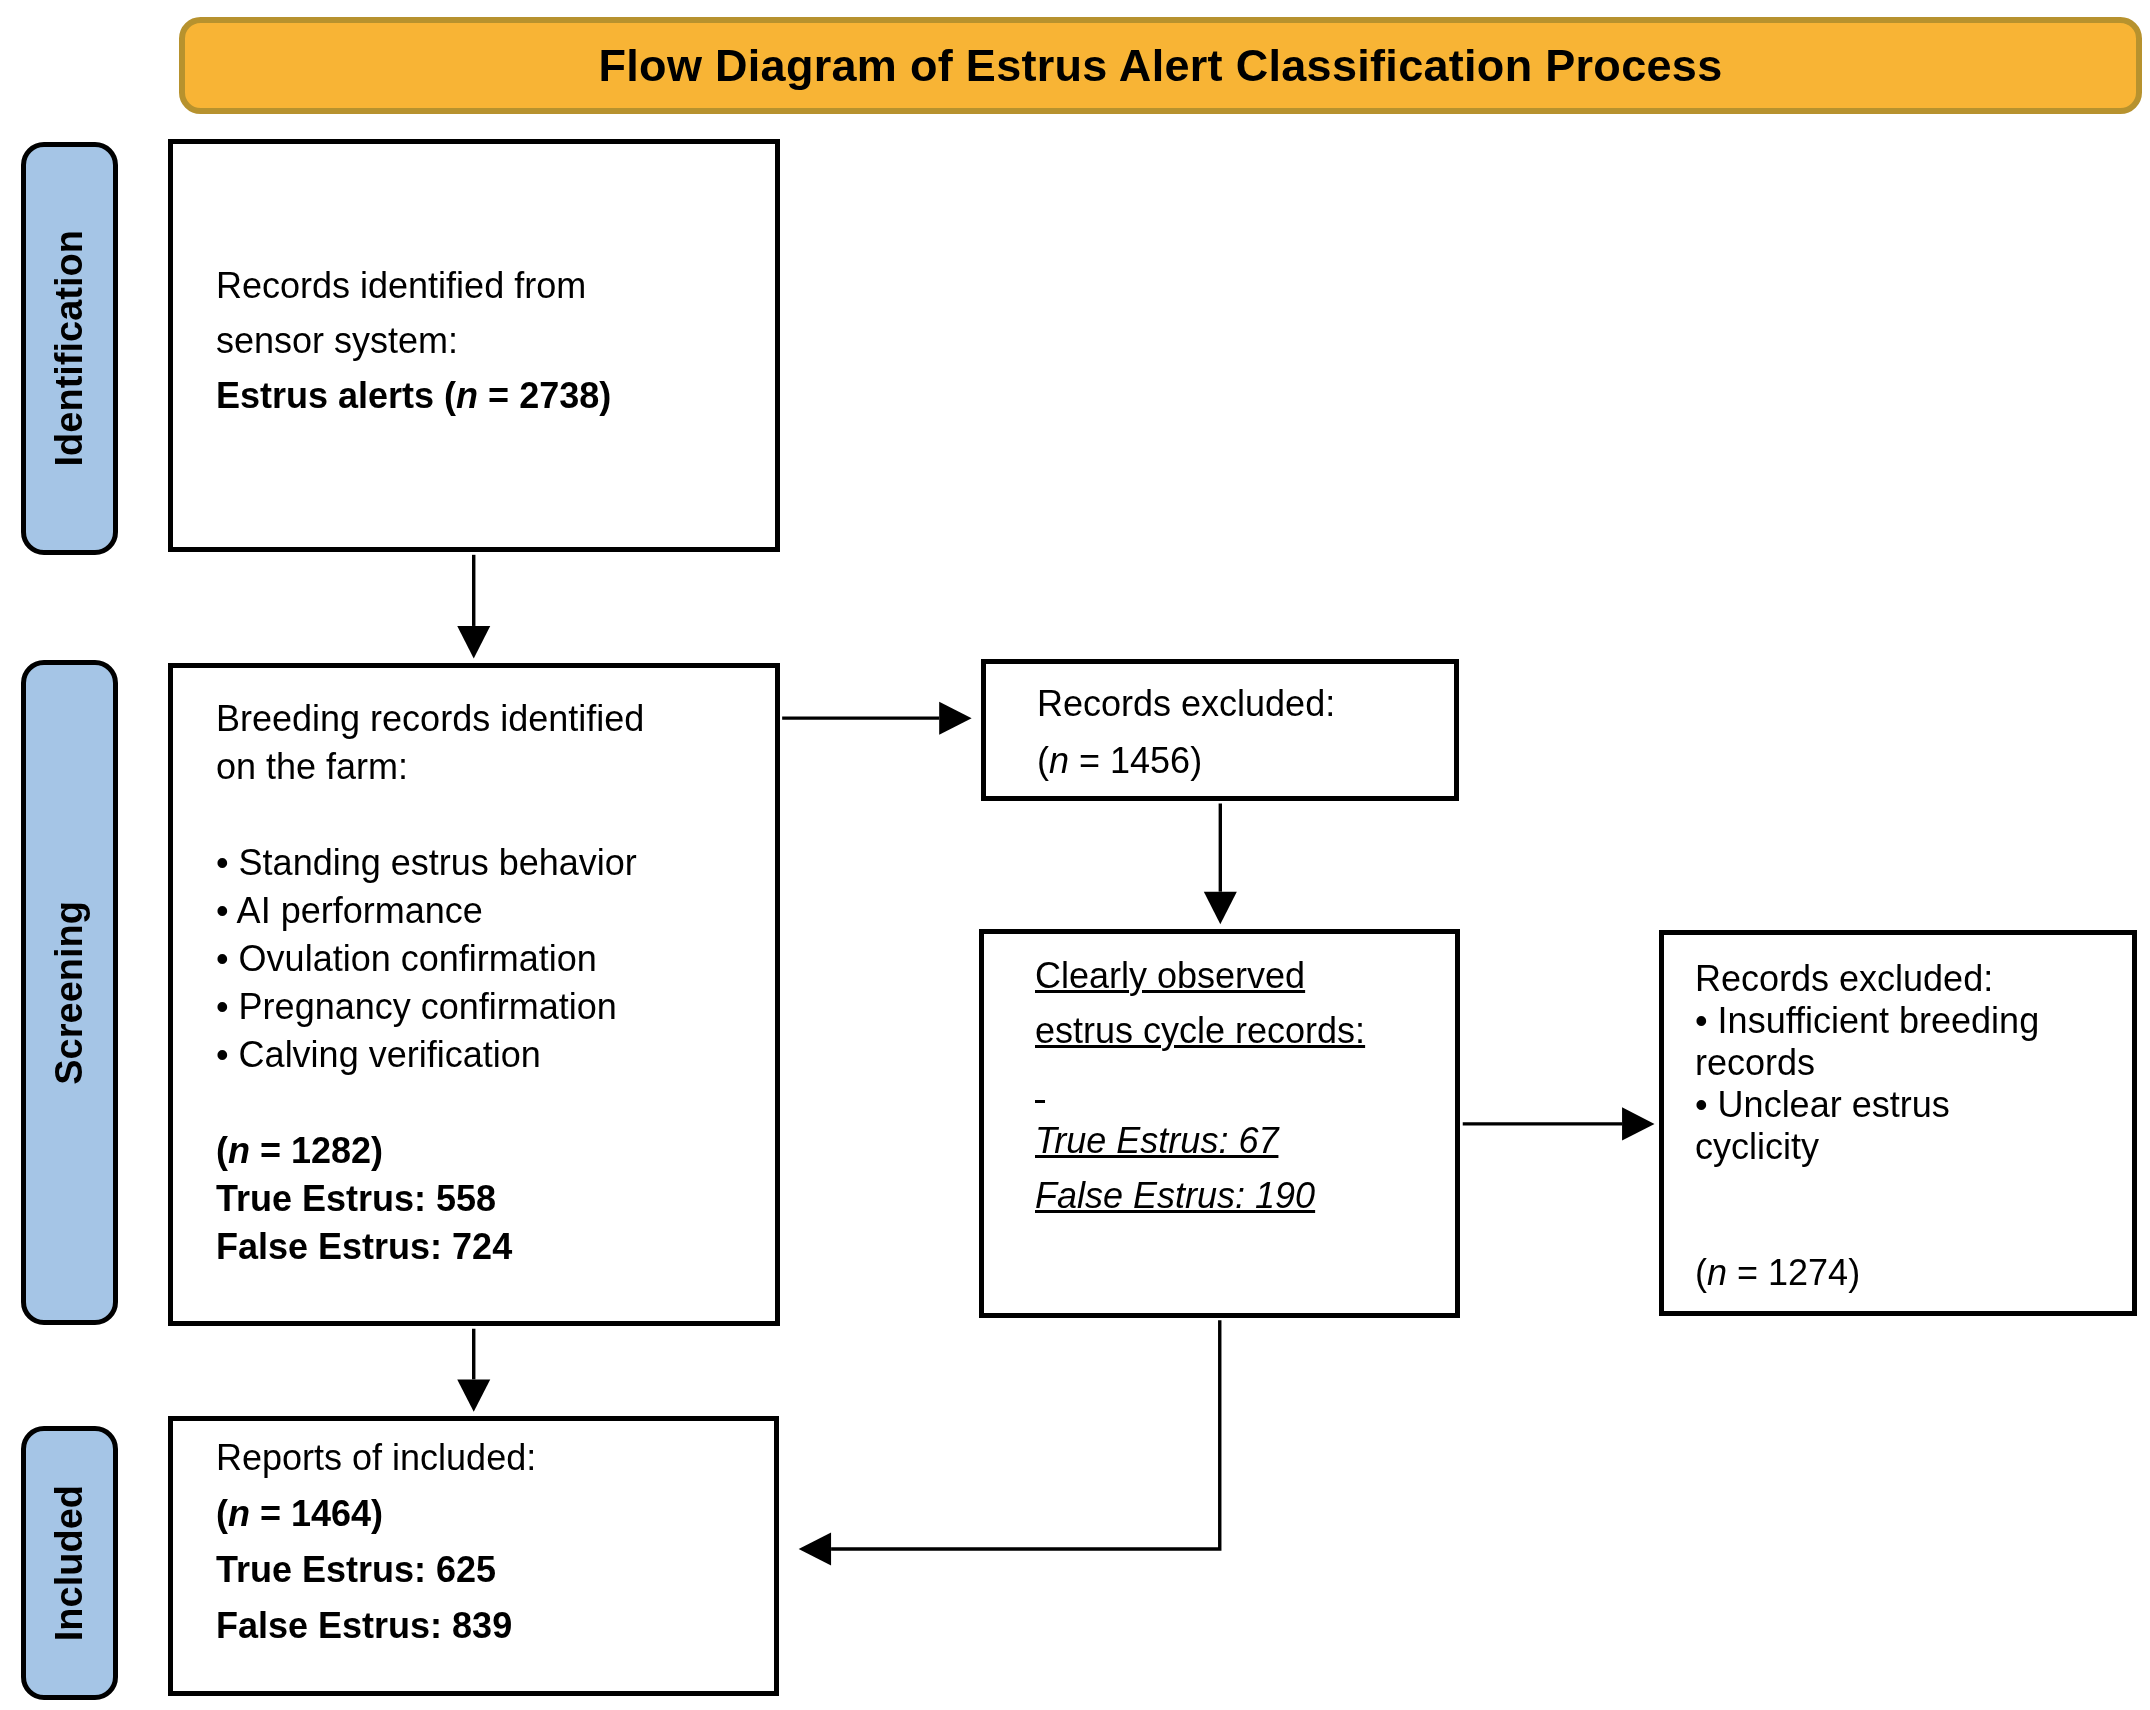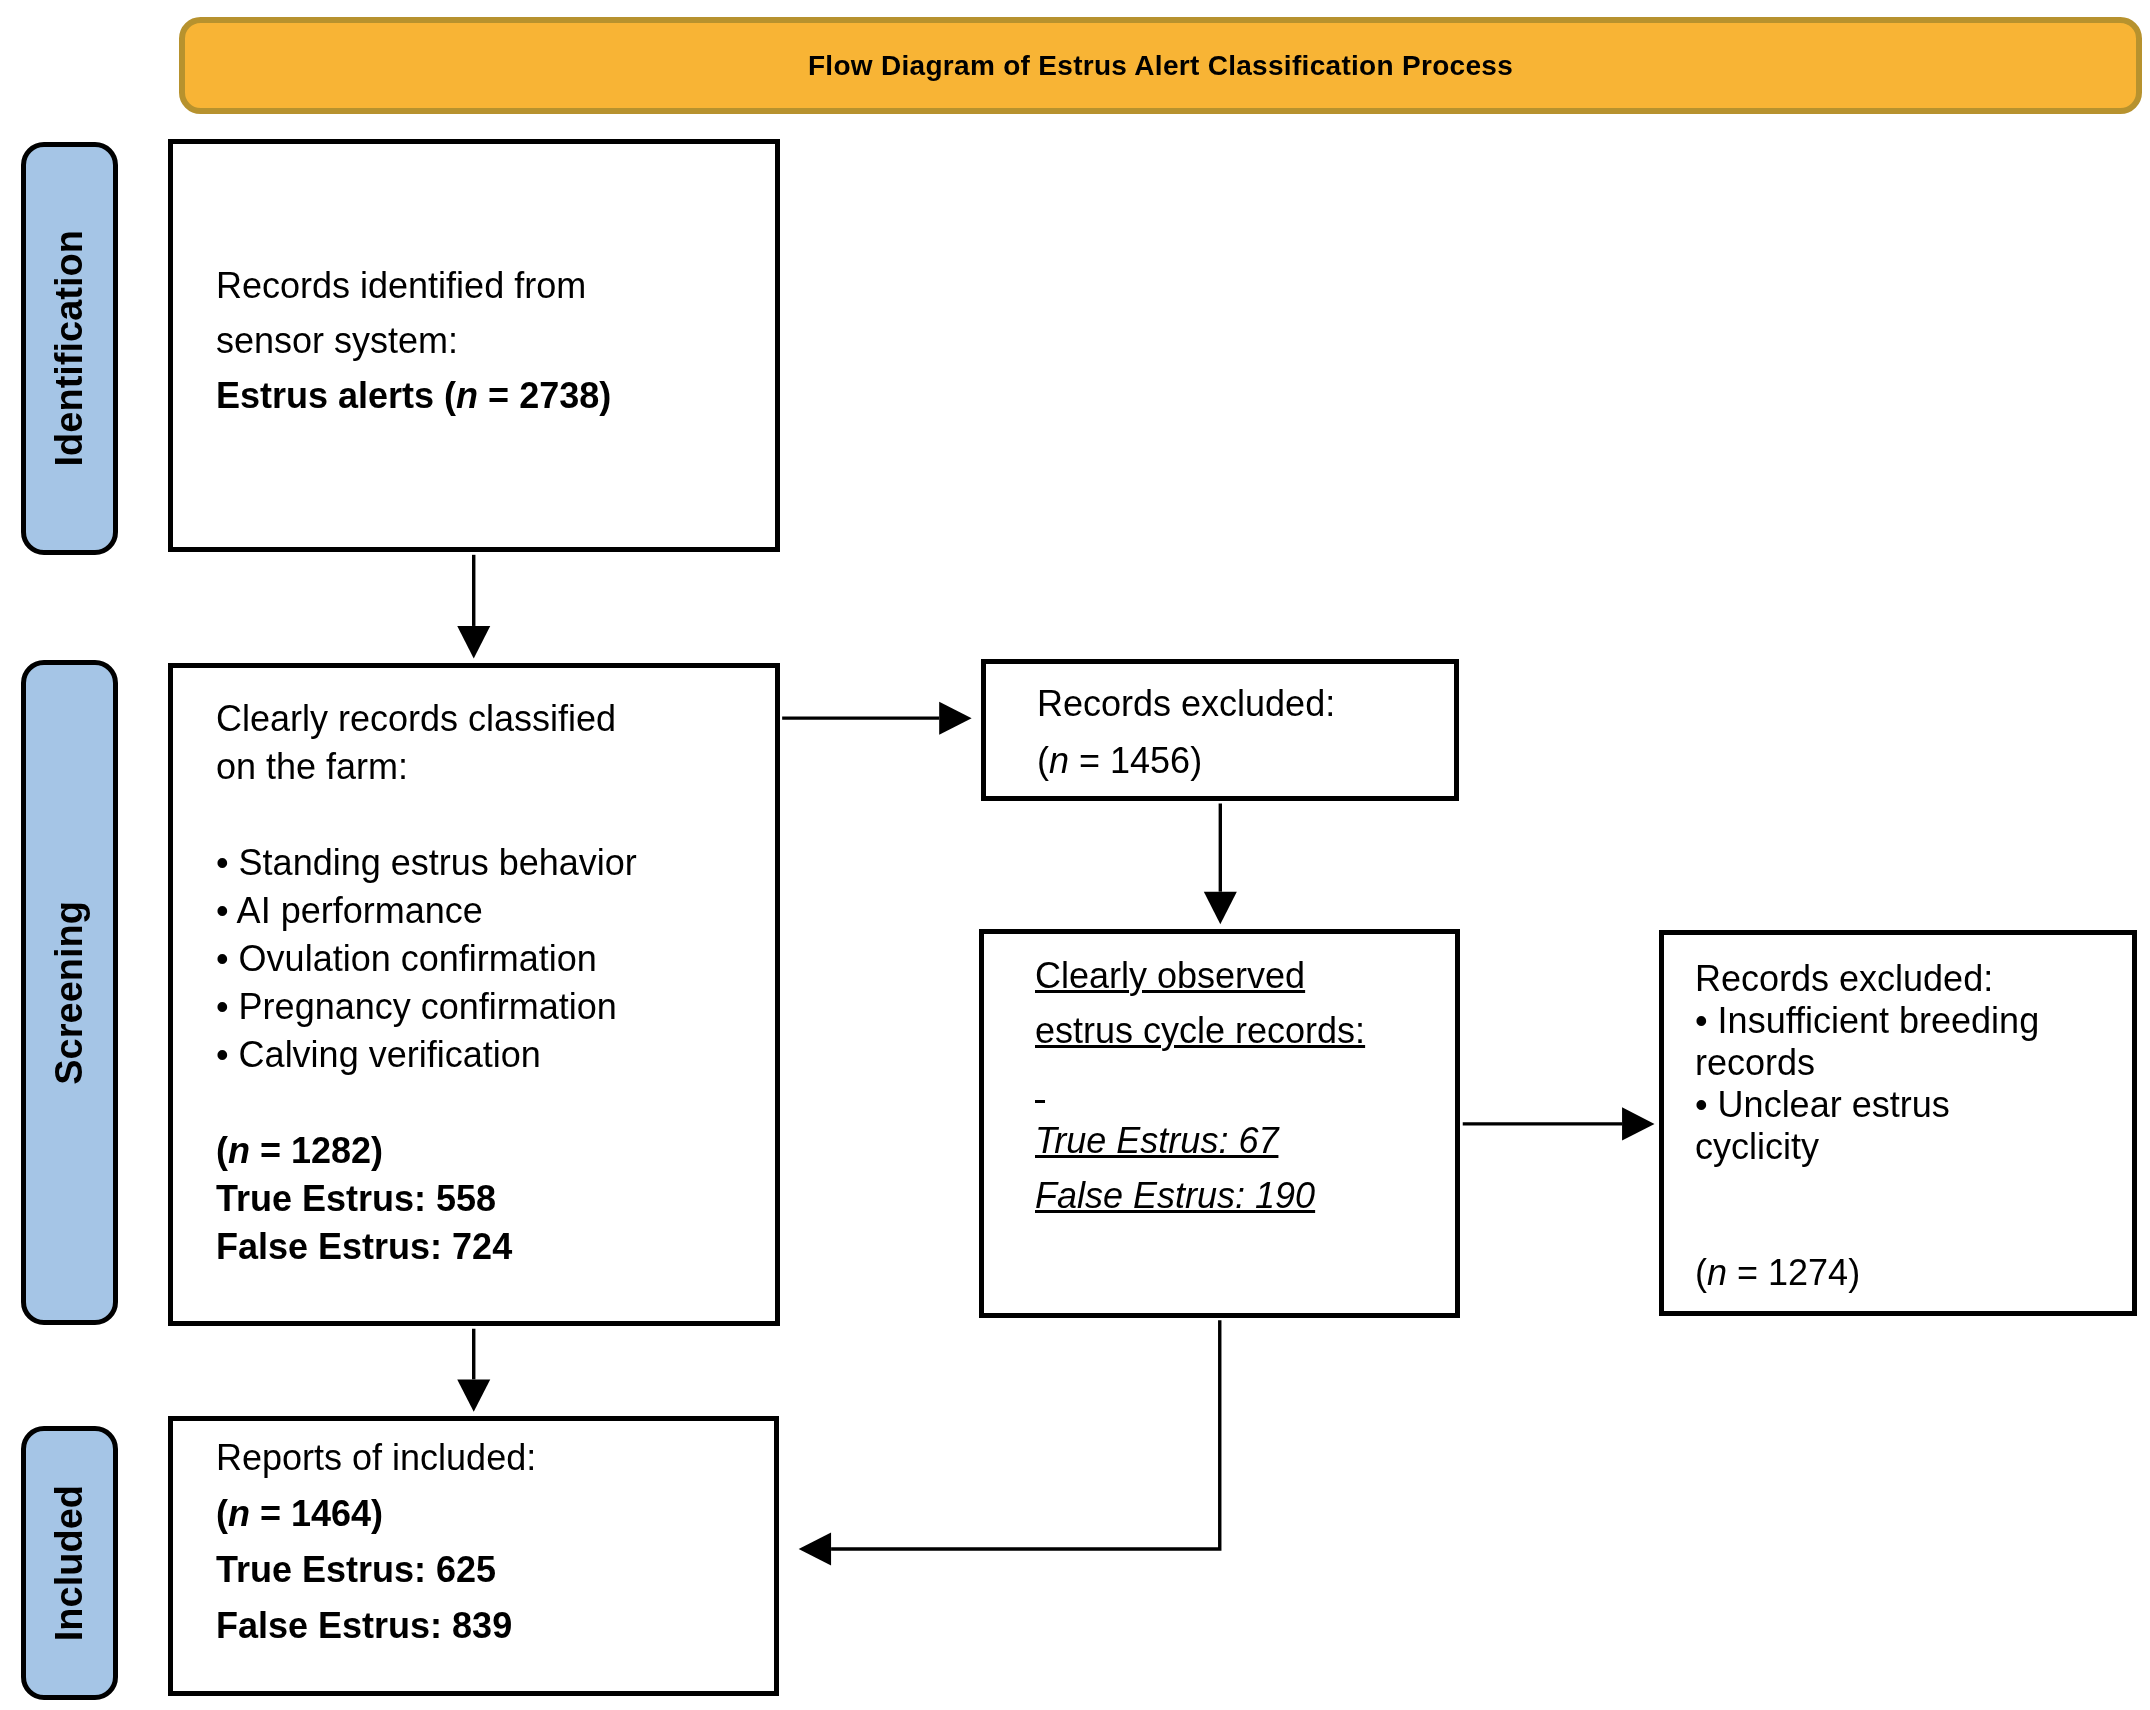--- a/index.html
+++ b/index.html
@@ -24,21 +24,21 @@
     width: 1963px; height: 97px;
     box-sizing: border-box;
     background: var(--title-fill, #f8b435);
     border: 6.3px solid var(--title-border, #b7922e);
     border-radius: 21.6px;
     display: flex;
     align-items: center;
     justify-content: center;
   }
   .title-banner span {
-    font-size: 28px;
+    font-size: 45px;
     font-weight: bold;
     letter-spacing: 0.3px;
   }
 
   
   .stage {
     position: absolute;
     left: 21px;
     width: 97px;
     box-sizing: border-box;
@@ -143,21 +143,21 @@
     <span class="vtext">Included</span>
   </div>
 
   <div class="fbox box-identified">
       <div class="line s-normal">Records identified from</div>
       <div class="line s-normal">sensor system:</div>
       <div class="line s-bold">Estrus alerts (<i>n</i> = 2738)</div>
     </div>
 
   <div class="fbox box-breeding">
-      <div class="line s-normal">Clearly records classified</div>
+      <div class="line s-normal">Breeding records identified</div>
       <div class="line s-normal">on the farm:</div>
       <div class="line s-normal">&nbsp;</div>
       <div class="line s-normal">• Standing estrus behavior</div>
       <div class="line s-normal">• AI performance</div>
       <div class="line s-normal">• Ovulation confirmation</div>
       <div class="line s-normal">• Pregnancy confirmation</div>
       <div class="line s-normal">• Calving verification</div>
       <div class="line s-normal">&nbsp;</div>
       <div class="line s-bold">(<i>n</i> = 1282)</div>
       <div class="line s-bold-italic">True Estrus: 558</div>

